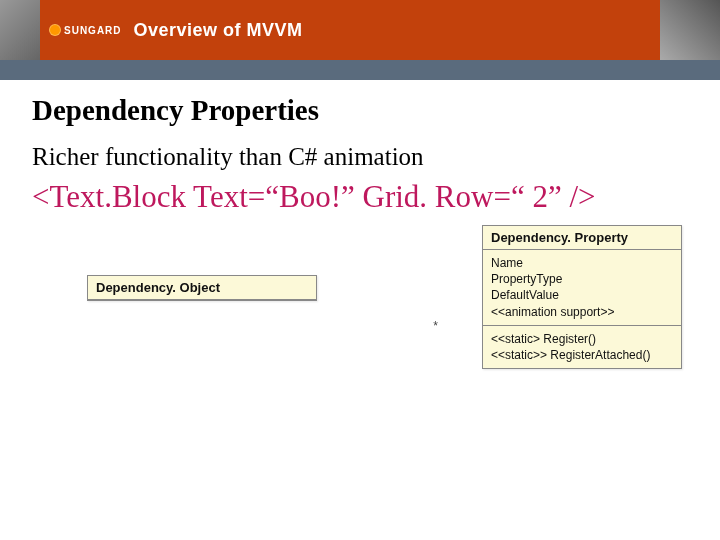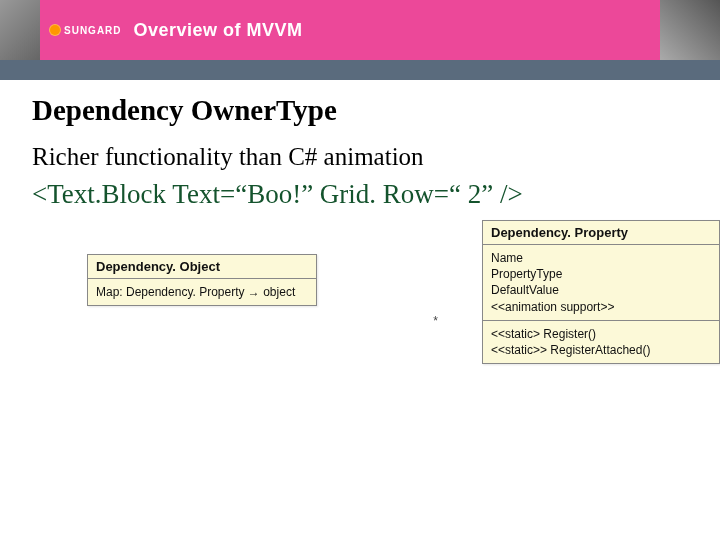--- a/index.html
+++ b/index.html
@@ -8,21 +8,21 @@
     height: 540px;
     font-family: Arial, Helvetica, sans-serif;
     background: #ffffff;
     overflow: hidden;
     position: relative;
   }
   .header { display: block; width: 100%; }
   .banner {
     width: 100%;
     height: 60px;
-    background: #ec4899;
+    background: #c2410c;
     display: flex;
     align-items: center;
     position: relative;
   }
   .banner-img-left {
     width: 40px;
     height: 60px;
     background: #555 linear-gradient(135deg,#999,#666);
   }
   .logo {
@@ -69,22 +69,22 @@
     margin-top: 8px;
     margin-bottom: 16px;
   }
   .subheading {
     font-family: "Times New Roman", Times, serif;
     font-size: 25px;
     margin-bottom: 8px;
   }
   .code-line {
     font-family: "Times New Roman", Times, serif;
-    font-size: 27px;
-    color: #14532d;
+    font-size: 31px;
+    color: #be185d;
     margin-bottom: 8px;
   }
   .diagram-area {
     position: relative;
     width: 100%;
     height: 270px;
     margin-top: 10px;
   }
   .uml-box {
     position: absolute;
@@ -103,27 +103,27 @@
     font-size: 13px;
   }
   .uml-compartment {
     padding: 5px 8px;
     border-bottom: 1px solid #888;
     line-height: 1.35;
   }
   .uml-compartment:last-child { border-bottom: none; }
   .box-left {
     left: 55px;
-    top: 34px;
+    top: 50px;
     width: 230px;
   }
   .box-right {
     left: 450px;
     top: 0px;
-    width: 238px;
+    width: 200px;
   }
   .marker-x {
     position: absolute;
     left: 400px;
     top: 95px;
     font-family: "Courier New", monospace;
     font-size: 12px;
     color: #444;
   }
 </style>
@@ -137,31 +137,28 @@
       <span class="sun-icon"></span>
       <span>SUNGARD</span>
     </div>
     <div class="banner-title">Overview of MVVM</div>
     <div class="banner-img-right"></div>
   </div>
   <div class="subbar"></div>
 </div>
 
 <div class="content">
-  <div class="heading">Dependency OwnerType</div>
+  <div class="heading">Dependency Properties</div>
   <div class="subheading">Richer functionality than C# animation</div>
   <div class="code-line">&lt;Text.Block Text=“Boo!” Grid. Row=“ 2” /&gt;</div>
 
   <div class="diagram-area">
 
     <div class="uml-box box-left">
       <div class="uml-title">Dependency. Object</div>
-      <div class="uml-compartment">
-        <div>Map: Dependency. Property → object</div>
-      </div>
     </div>
 
     <div class="uml-box box-right">
       <div class="uml-title">Dependency. Property</div>
       <div class="uml-compartment">
         <div>Name</div>
         <div>PropertyType</div>
         <div>DefaultValue</div>
         <div>&lt;&lt;animation support&gt;&gt;</div>
       </div>

